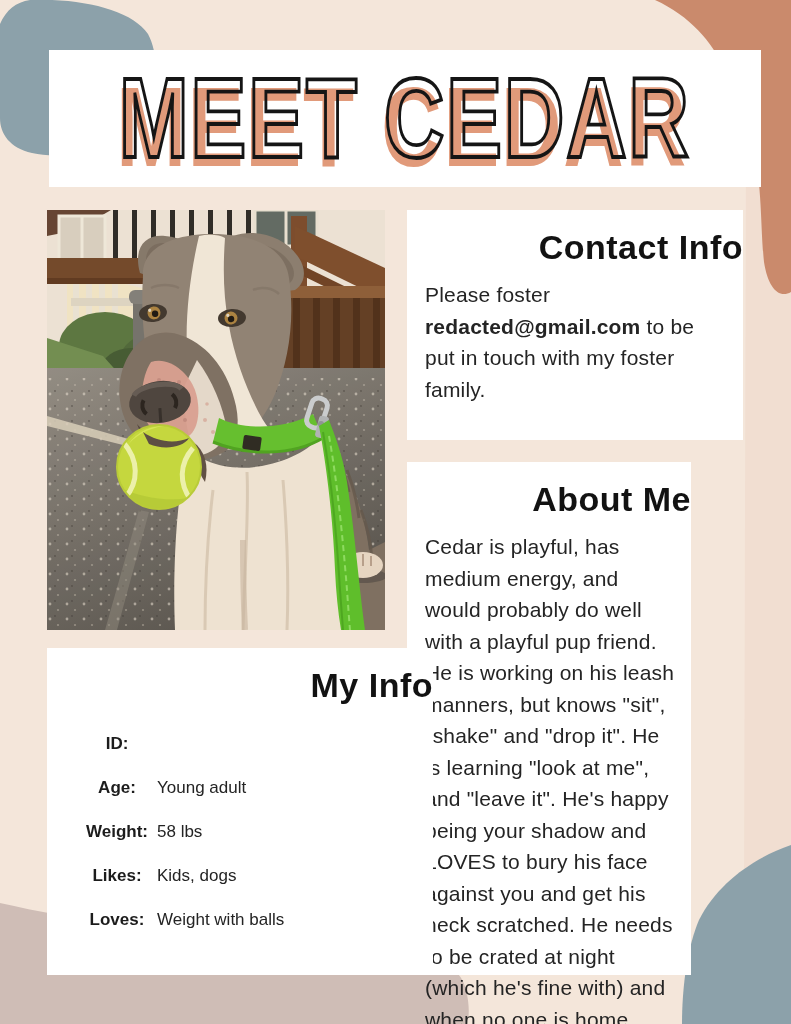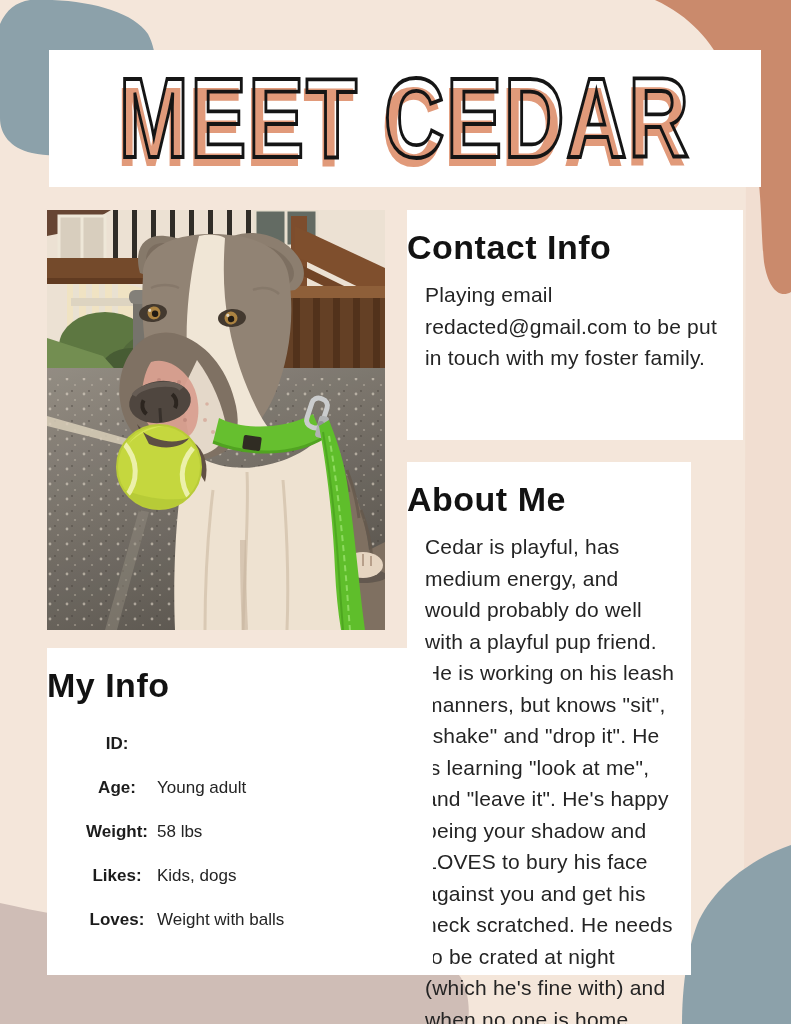--- a/index.html
+++ b/index.html
@@ -17,28 +17,28 @@
     font-size:88px;font-weight:bold;letter-spacing:2px;line-height:1;
     font-family:"Liberation Sans",sans-serif;
   }
   .title-shadow{position:absolute;left:-3px;top:7px;color:#e19a7a;}
   .title-front{position:relative;color:transparent;-webkit-text-stroke:3px #151515;}
   #photo-card{left:47px;top:210px;width:338px;height:420px;background:#8d8174;}
   #contact-card{left:407px;top:210px;width:336px;height:230px;}
   #about-card{left:407px;top:462px;width:284px;height:513px;}
   #myinfo-card{left:47px;top:648px;width:386px;height:327px;}
   .card-heading{
-    text-align:left;font-size:34px;font-weight:bold;color:#121212;
+    text-align:right;font-size:34px;font-weight:bold;color:#121212;
     margin:0;padding-top:18px;letter-spacing:0.5px;
   }
   .body-text{
     font-size:21px;line-height:31.5px;color:#242424;
     margin:0;padding:12px 16px 0 18px;letter-spacing:0.2px;
   }
-  .email-bold{font-weight:normal;}
+  .email-bold{font-weight:bold;}
   .info-rows{margin:28px 0 0 30px;}
   .info-row{display:flex;margin-bottom:22px;font-size:17px;line-height:22px;text-align:center;}
   .info-label{font-weight:bold;width:80px;flex:none;}
   .info-value{color:#242424;}
 </style>
 </head>
 <body>
 
 <div id="flyer">
 
@@ -240,21 +240,21 @@
           <path d="M276,222 C284,268 290,330 293,380 C294,394 295,408 296,420" stroke="#3f9c17" stroke-width="2" fill="none" opacity="0.7"></path>
         </g>
       </g>
 
       <rect x="0" y="0" width="338" height="420" fill="#e8b87a" opacity="0.05"></rect>
     </svg>
   </div>
 
   <div class="card" id="contact-card">
     <h2 class="card-heading">Contact Info</h2>
-    <p class="body-text"><span>Playing email </span><span class="email-bold">redacted@gmail.com</span><span> to be put in touch with my foster family.</span></p>
+    <p class="body-text"><span>Please foster </span><span class="email-bold">redacted@gmail.com</span><span> to be put in touch with my foster family.</span></p>
   </div>
 
   <div class="card" id="about-card">
     <h2 class="card-heading">About Me</h2>
     <p class="body-text">Cedar is playful, has medium energy, and would probably do well with a playful pup friend. He is working on his leash manners, but knows "sit", "shake" and "drop it". He is learning "look at me", and "leave it". He's happy being your shadow and LOVES to bury his face against you and get his neck scratched. He needs to be crated at night (which he's fine with) and when no one is home because he is a very curious young guy.</p>
   </div>
 
   <div class="card" id="myinfo-card">
     <h2 class="card-heading">My Info</h2>
     <div class="info-rows">

